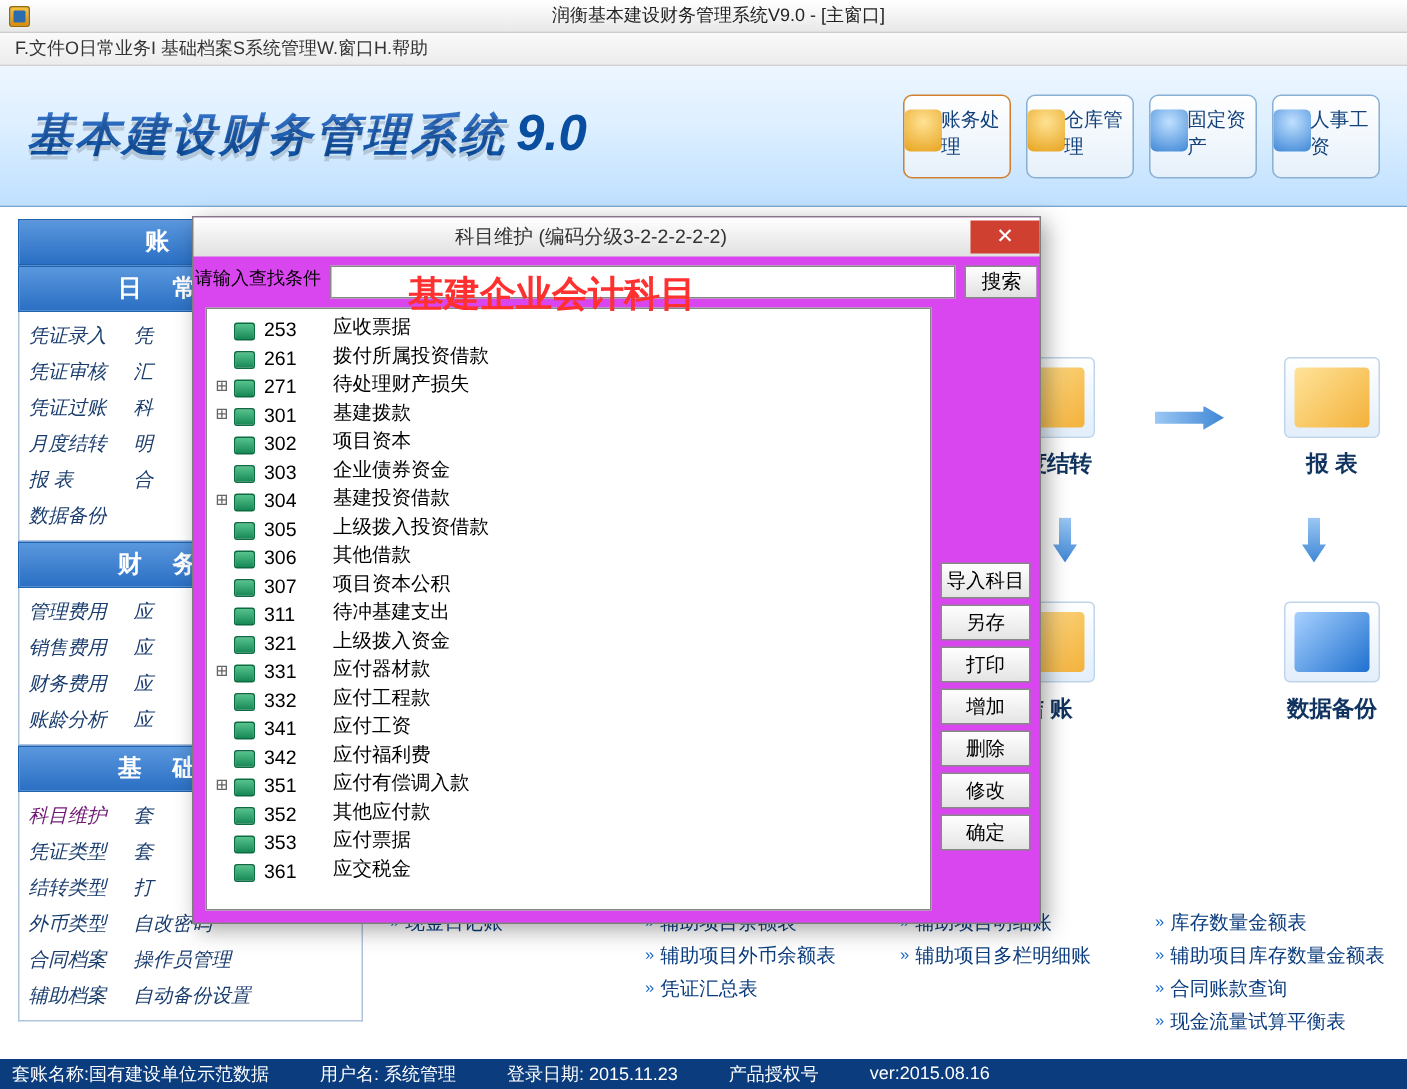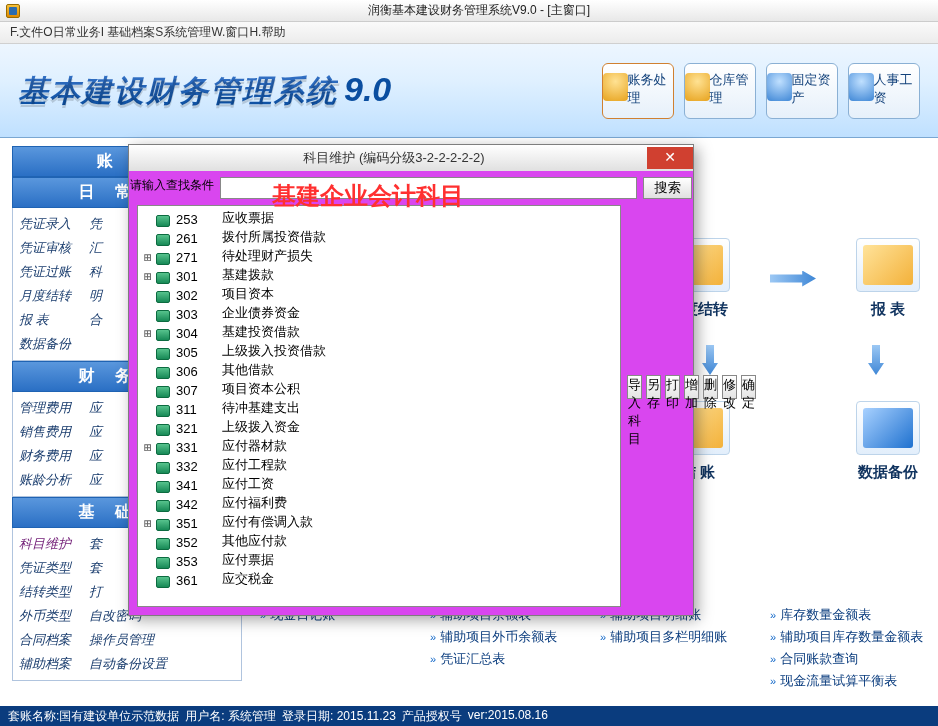--- a/index.html
+++ b/index.html
@@ -39,38 +39,38 @@
   .bigic{width:64px;height:54px;border:1px solid #bdd4ea;background:linear-gradient(#fff,#e2eefb);border-radius:4px;position:relative;overflow:hidden;}
   .bigic::before{content:"";position:absolute;inset:6px;background:linear-gradient(135deg,#ffe39a,#f3b13a);border-radius:3px;}
   .bigic.db::before{background:linear-gradient(135deg,#a8d1ff,#1f71cf);}
   .arrow{width:46px;height:16px;background:linear-gradient(90deg,#9cc8f4,#3f87d6);clip-path:polygon(0 25%,70% 25%,70% 0,100% 50%,70% 100%,70% 75%,0 75%);}
   .arrowd{width:16px;height:30px;background:linear-gradient(180deg,#9cc8f4,#3f87d6);clip-path:polygon(25% 0,75% 0,75% 60%,100% 60%,50% 100%,0 60%,25% 60%);}
   
   .links{position:absolute;left:260px;right:10px;bottom:10px;display:grid;grid-template-columns:repeat(4,1fr);gap:4px 12px;}
   .links a{color:#0a3c7e;font-size:13px;text-decoration:none;display:flex;align-items:center;gap:4px;}
   .links a::before{content:"»";color:#1268c9;font-size:11px;}
   
-  .statusbar{position:absolute;left:0;right:0;bottom:0;height:20px;background:#0a3c7e;color:#fff;font-size:12px;padding:2px 8px;display:flex;gap:6px;}
+  .statusbar{position:absolute;left:0;right:0;bottom:0;height:20px;background:#0a3c7e;color:#fff;font-size:12px;padding:2px 8px;display:flex;gap:34px;}
   
   .modal{position:absolute;left:128px;top:144px;width:566px;height:472px;background:#d946ef;border:1px solid #7e7e7e;box-shadow:4px 4px 14px rgba(0,0,0,0.35);}
   .mtitle{height:26px;background:linear-gradient(#fff,#e0e0e0);display:flex;align-items:center;}
   .mtitle .icon{margin:0 6px;}
   .mtitle .t{flex:1;text-align:center;color:#333;font-size:13px;}
   .mtitle .close{width:46px;height:22px;background:#d04030;color:#fff;text-align:center;line-height:20px;font-size:14px;cursor:pointer;}
   .searchrow{display:flex;align-items:flex-start;gap:6px;padding:6px 1px;}
   .searchrow input{flex:1;height:22px;border:1px solid #888;background:#fff;padding:0 4px;font-size:14px;}
   .searchrow button{height:22px;padding:0 10px;border:1px solid #888;background:linear-gradient(#fff,#e0e0e0);cursor:pointer;}
   .overlay{position:absolute;left:272px;top:180px;color:#ff3030;font-size:24px;font-weight:700;pointer-events:none;}
   .treebox{position:absolute;left:8px;top:60px;right:72px;bottom:8px;border:1px solid #888;background:#fff;overflow-y:scroll;}
   .tree{padding:2px 4px;}
   .node{display:flex;align-items:flex-end;height:19px;font-size:13px;color:#000;white-space:nowrap;}
   .exp{width:12px;text-align:center;color:#666;font-family:monospace;margin-right:2px;}
   .nodic{width:14px;height:12px;background:linear-gradient(#57c38d,#178956);border:1px solid #0c6b40;border-radius:2px;margin-right:6px;}
   .code{width:46px;}
-  .sidebtns{position:absolute;right:6px;top:230px;width:60px;display:flex;flex-direction:row;gap:4px;}
+  .sidebtns{position:absolute;right:6px;top:230px;width:60px;display:flex;flex-direction:column;gap:4px;}
   .sidebtns button{height:24px;border:1px solid #888;background:linear-gradient(#fff,#e4e4e4);font-size:13px;cursor:pointer;}
   
   .treebox::-webkit-scrollbar{width:18px;}
   .treebox::-webkit-scrollbar-track{background:#f0f0f0;border-left:1px solid #ccc;}
   .treebox::-webkit-scrollbar-thumb{background:#cfcfcf;border:1px solid #aaa;}
 </style>
 </head>
 <body>
 
 <div class="titlebar">

